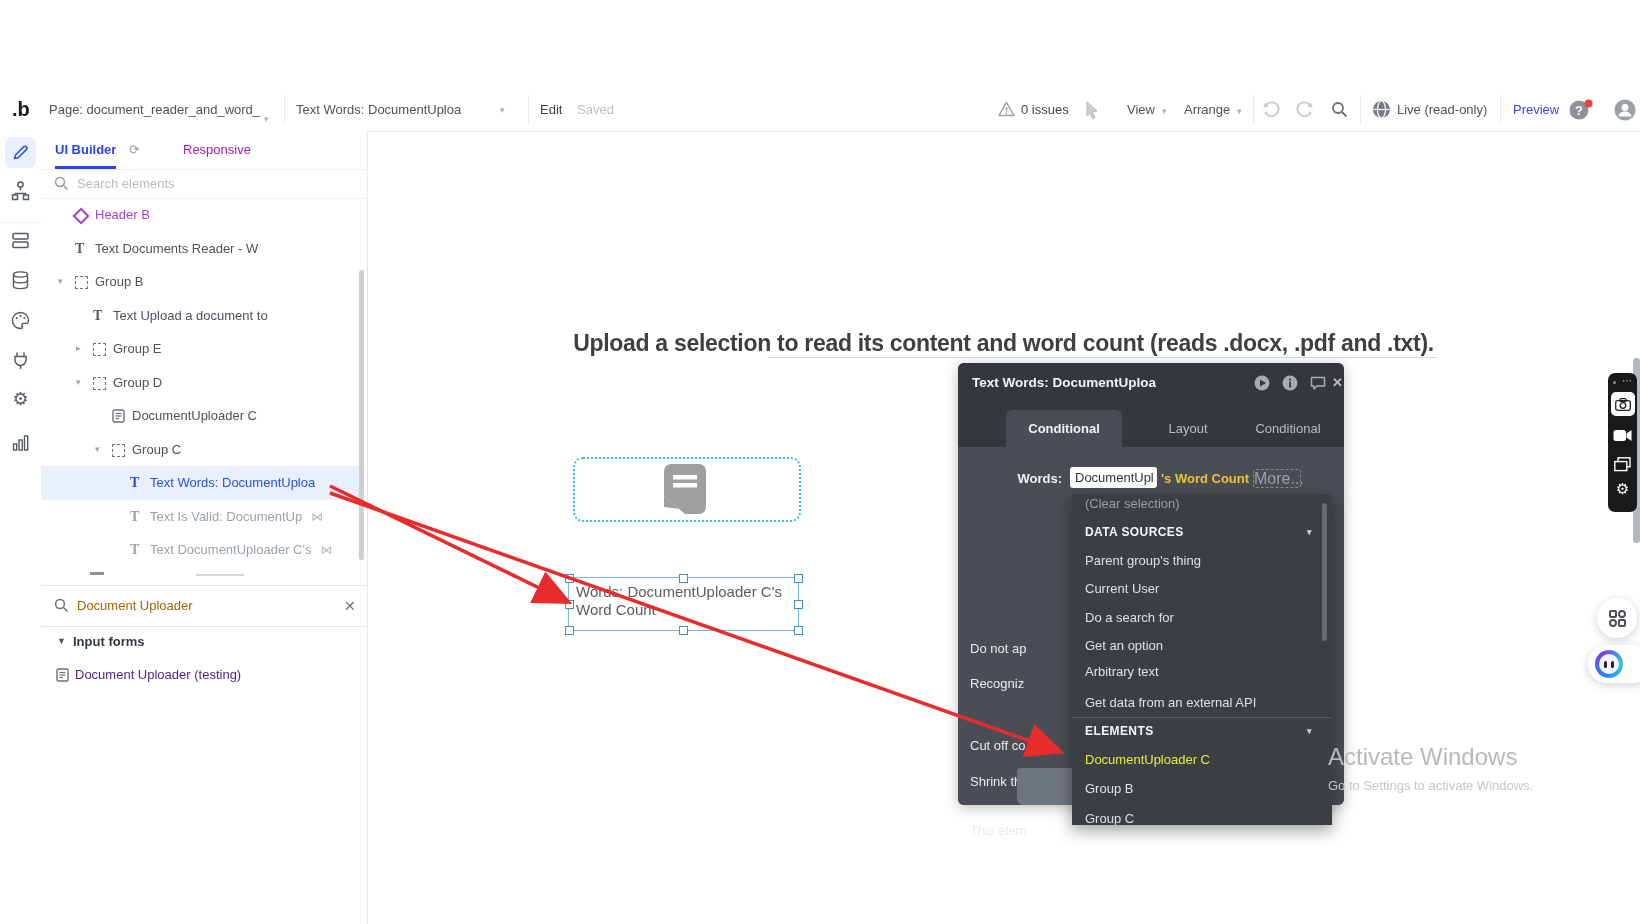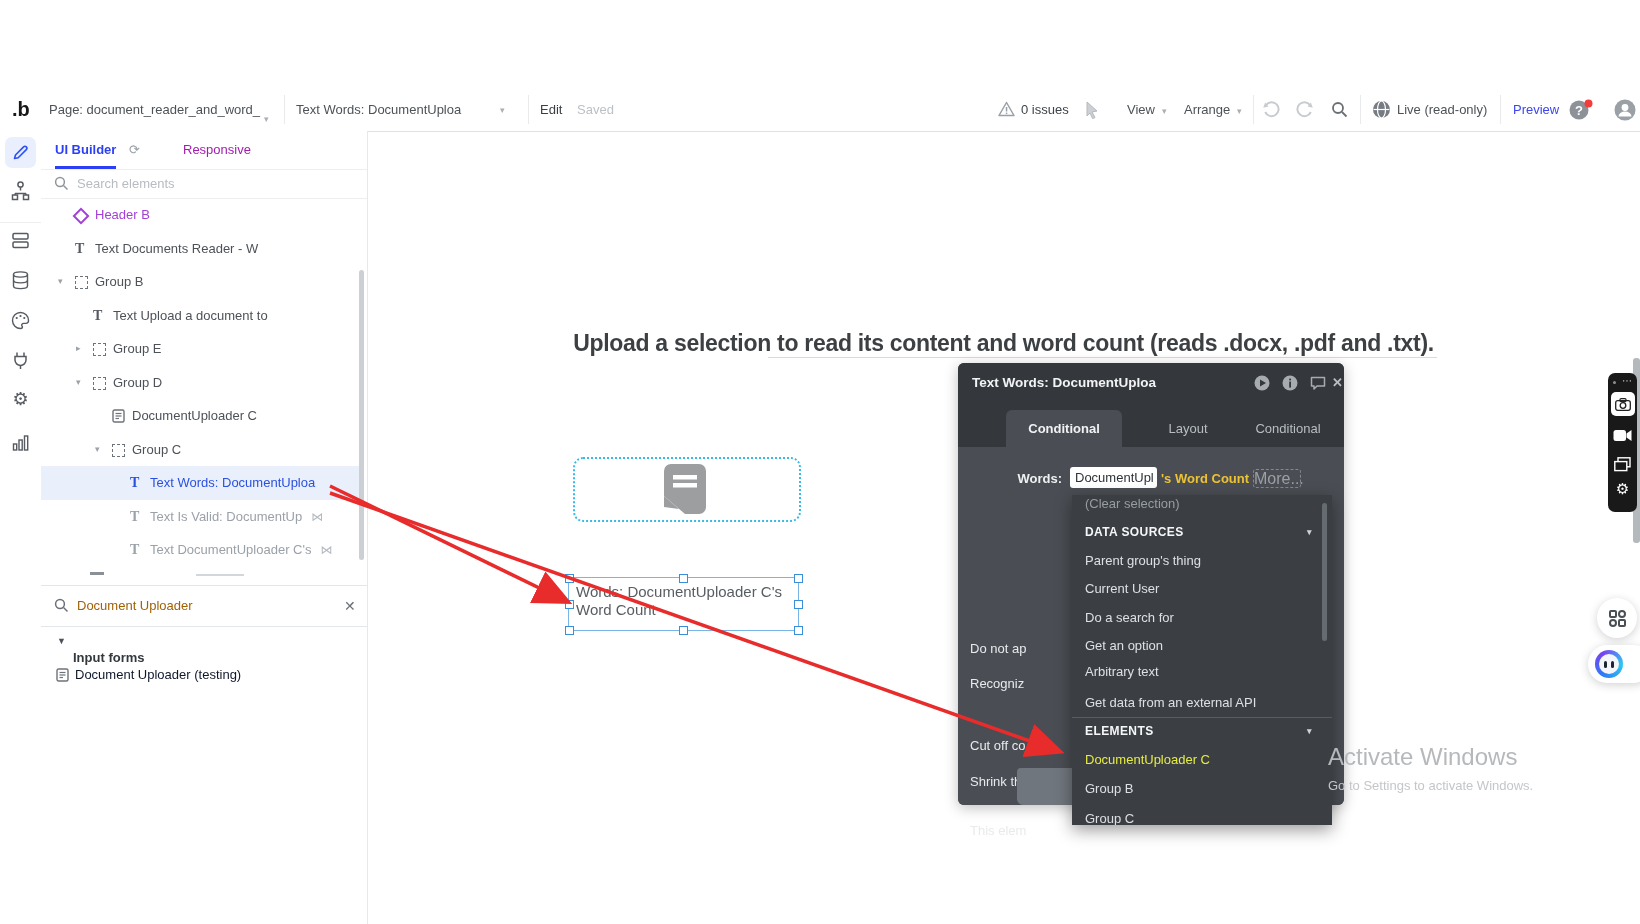--- a/index.html
+++ b/index.html
@@ -47,23 +47,23 @@
   .hid-ic{font-size:12px;color:#b4bac0;margin-left:9px;}
   .lbl-purple{color:#a13fd6;}
   #tree-scroll{position:absolute;left:318px;top:139px;width:5px;height:290px;background:#ccd0d4;border-radius:3px;}
   #part-bar1{position:absolute;left:49px;top:441px;width:14px;height:3px;background:#8b9096;}
   #part-bar2{position:absolute;left:155px;top:443px;width:48px;height:2px;background:#d4d7da;}
   #lp-search2{position:absolute;left:0;top:454px;width:100%;height:40px;border-top:1px solid #e4e7e9;border-bottom:1px solid #e4e7e9;}
   #lp-search2 .val{position:absolute;left:36px;top:0;height:40px;line-height:40px;font-size:13px;color:#a16207;}
   #lp-search2 .x{position:absolute;left:303px;top:0;height:40px;line-height:40px;font-size:14px;color:#6b7076;}
   #lp-section{position:absolute;left:0;top:494px;width:100%;height:33px;}
   #lp-section .car{position:absolute;left:16px;top:0;height:33px;line-height:33px;font-size:9px;color:#4d5258;}
-  #lp-section .lbl{position:absolute;left:32px;top:16px;height:33px;line-height:33px;font-size:13px;font-weight:700;color:#33383d;}
+  #lp-section .lbl{position:absolute;left:32px;top:0;height:33px;line-height:33px;font-size:13px;font-weight:700;color:#33383d;}
   #lp-item{position:absolute;left:0;top:527px;width:100%;height:33px;}
-  #lp-item .lbl{position:absolute;left:34px;top:0;height:33px;line-height:33px;font-size:13px;color:#0f172a;}
+  #lp-item .lbl{position:absolute;left:34px;top:0;height:33px;line-height:33px;font-size:13px;color:#4c1d95;}
   #lp-item svg{position:absolute;left:15px;top:10px;}
   .mag{position:absolute;left:13px;top:7px;}
 
   
   #canvas-title{position:absolute;left:367px;top:238px;width:1273px;text-align:center;
      font-size:40px;font-weight:700;letter-spacing:-0.5px;color:#3d4043;}
   #canvas-subtitle{position:absolute;left:367px;top:330px;width:1273px;text-align:center;
      font-size:23px;font-weight:700;letter-spacing:-0.3px;color:#3d4043;}
   #sub-line{position:absolute;left:768px;top:357px;width:669px;height:1px;background:#d8dadc;}
   #upload-box{position:absolute;left:573px;top:457px;width:224px;height:61px;border:2px dotted #35bae9;border-radius:10px;}

